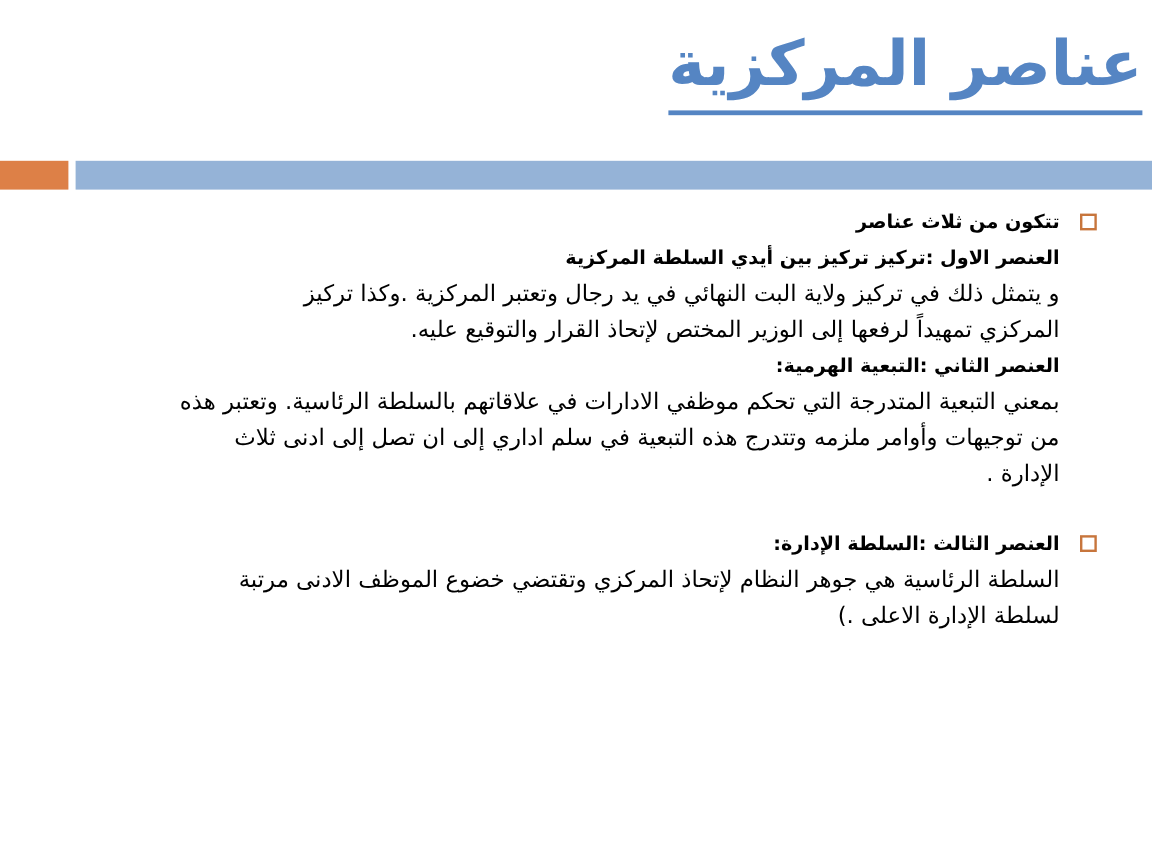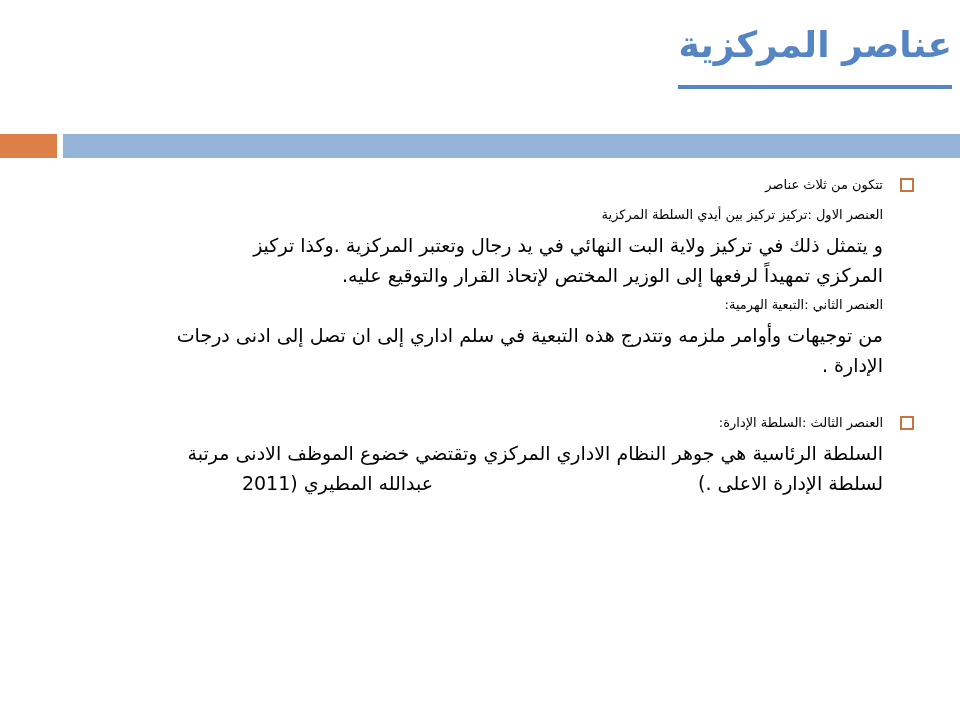--- a/index.html
+++ b/index.html
@@ -10,40 +10,40 @@
     --accent-blue:#5585C3;
     --band-blue:#95B3D7;
     --band-orange:#DD8047;
     --bullet-border:#C7753C;
   }
   .title-wrap {
     position:absolute; top:22px; right:8px; direction:rtl; text-align:right;
   }
   .title-text {
     display:inline-block;
-    font-size:36px; font-weight:bold; line-height:1.25;
+    font-size:52px; font-weight:bold; line-height:1.25;
     color:var(--accent-blue);
     border-bottom:4px solid var(--accent-blue);
-    padding-bottom:18px;
+    padding-bottom:5px;
   }
   .band-orange {
     position:absolute; left:0; top:134px; width:57px; height:24px;
     background:var(--band-orange);
   }
   .band-blue {
     position:absolute; left:63px; right:0; top:134px; height:24px;
     background:var(--band-blue);
   }
   .slide-body {
     position:absolute; top:170px; left:12px; right:46px;
     direction:rtl; text-align:right; color:#000;
     font-size:19px; line-height:30px;
   }
   .line { white-space:nowrap; padding-right:31px; }
-  .line.bold { font-weight:normal; font-size:13px; }
+  .line.bold { font-weight:bold; font-size:16px; }
   .bullet-row {
     padding-right:0; display:flex; align-items:center;
   }
   .bullet-square {
     width:10px; height:10px; border:2px solid var(--bullet-border);
     background:#fff; flex:0 0 auto; margin-left:17px;
   }
   .spacer { height:28px; }
   .split-row { display:flex; align-items:baseline; }
   .split-gap { display:inline-block; width:265px; flex:0 0 auto; }
@@ -60,26 +60,26 @@
 
 <div class="slide-body">
     <div class="line bold bullet-row">
       <span class="bullet-square"></span>
       <span>تتكون من ثلاث عناصر</span>
     </div>
     <div class="line bold">العنصر الاول  :تركيز تركيز بين أيدي السلطة المركزية</div>
     <div class="line">و يتمثل ذلك في تركيز ولاية البت النهائي في يد رجال وتعتبر المركزية .وكذا تركيز</div>
     <div class="line">المركزي تمهيداً لرفعها إلى الوزير المختص لإتحاذ القرار والتوقيع عليه.</div>
     <div class="line bold">العنصر الثاني :التبعية الهرمية:</div>
-    <div class="line">من توجيهات وأوامر ملزمه وتتدرج هذه التبعية في سلم اداري إلى ان تصل إلى ادنى درجات</div>
+    <div class="line">بمعني التبعية المتدرجة التي تحكم موظفي الادارات في علاقاتهم بالسلطة الرئاسية. وتعتبر هذه</div>
+    <div class="line">من توجيهات وأوامر ملزمه وتتدرج هذه التبعية في سلم اداري إلى ان تصل إلى ادنى ثلاث</div>
     <div class="line">الإدارة .</div>
     <div class="spacer"></div>
     <div class="line bold bullet-row">
       <span class="bullet-square"></span>
       <span>العنصر الثالث  :السلطة الإدارة:</span>
     </div>
-    <div class="line">السلطة الرئاسية هي جوهر النظام الاداري المركزي وتقتضي خضوع الموظف الادنى مرتبة</div>
+    <div class="line">السلطة الرئاسية هي جوهر النظام لإتحاذ المركزي وتقتضي خضوع الموظف الادنى مرتبة</div>
     <div class="line split-row">
       <span>لسلطة الإدارة الاعلى .)</span>
       <span class="split-gap"></span>
-      <span>عبدالله المطيري (2011</span>
     </div>
   </div>
 
 </body></html>

